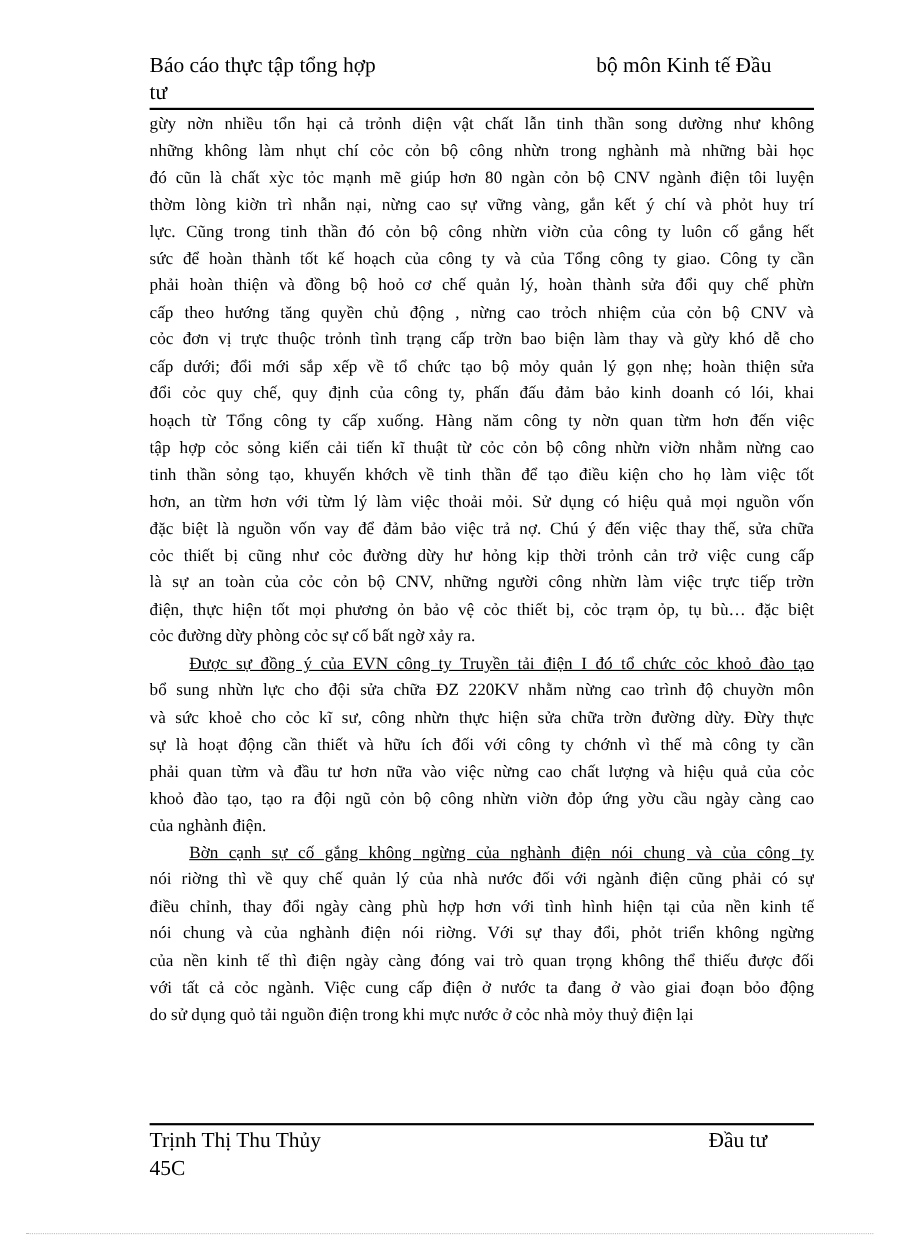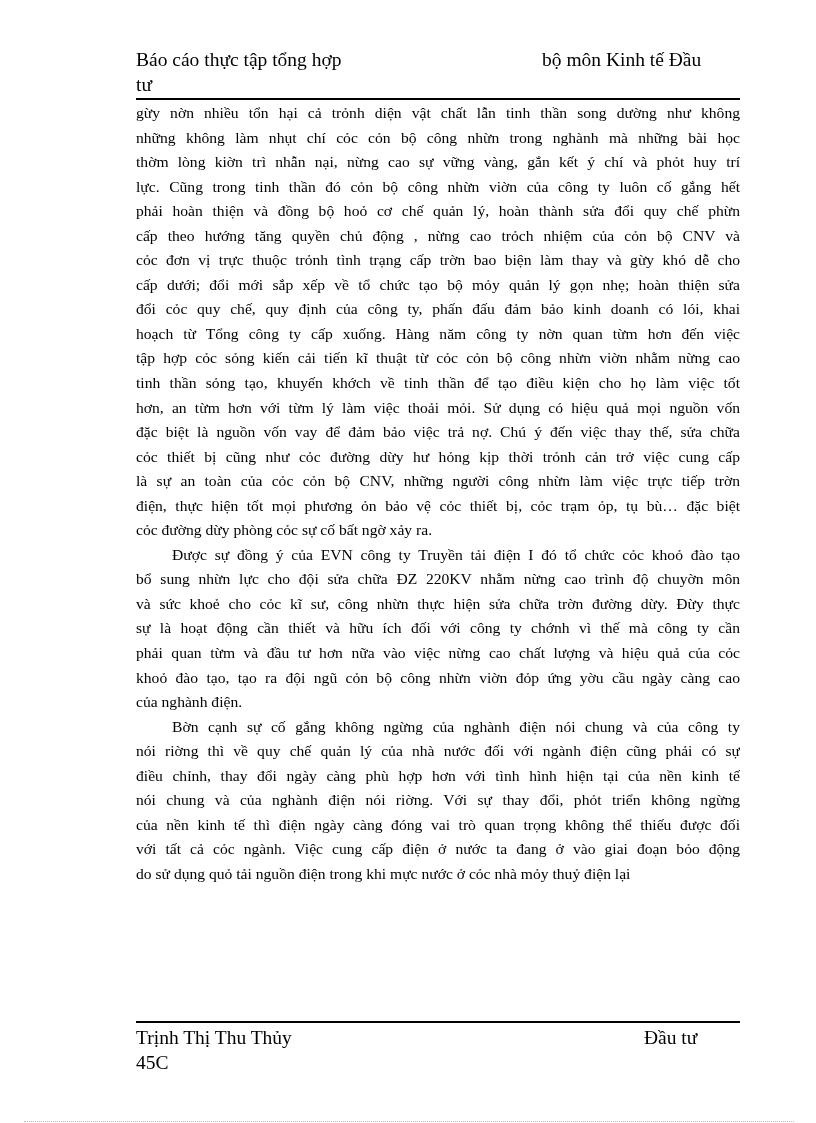--- a/index.html
+++ b/index.html
@@ -68,20 +68,21 @@
     white-space: nowrap;
     text-align: justify;
     text-align-last: justify;
     overflow: hidden;
   }
   .body .line.last {
     text-align-last: left;
   }
   .body .line.indent {
     padding-left: 36px;
+    text-decoration: underline;
   }
 
   .footer {
     position: absolute;
     left: 136px;
     top: 1026px;
     width: 604px;
     font-size: 19.5px;
     line-height: 24px;
   }
@@ -120,22 +121,24 @@
     <span class="right">bộ môn Kinh tế Đầu</span>
     <span class="wrap">tư</span>
   </div>
 
   <div class="rule top"></div>
 
   <div class="body" id="body-text">
       <div>
         <span class="line">gừy nờn nhiều tổn hại cả trỏnh diện vật chất lẫn tinh thần song dường như không</span>
         <span class="line">những không làm nhụt chí cỏc cỏn bộ công nhừn trong nghành mà những bài học</span>
+        <span class="line">đó cũn là chất xỳc tỏc mạnh mẽ giúp hơn 80 ngàn cỏn bộ CNV ngành điện tôi luyện</span>
         <span class="line">thờm lòng kiờn trì nhẫn nại, nừng cao sự vững vàng, gắn kết ý chí và phỏt huy trí</span>
         <span class="line">lực. Cũng trong tinh thần đó cỏn bộ công nhừn viờn của công ty luôn cố gắng hết</span>
+        <span class="line">sức để hoàn thành tốt kế hoạch của công ty và của Tổng công ty giao. Công ty cần</span>
         <span class="line">phải hoàn thiện và đồng bộ hoỏ cơ chế quản lý, hoàn thành sửa đổi quy chế phừn</span>
         <span class="line">cấp theo hướng tăng quyền chủ động , nừng cao trỏch nhiệm của cỏn bộ CNV và</span>
         <span class="line">cỏc đơn vị trực thuộc trỏnh tình trạng cấp trờn bao biện làm thay và gừy khó dễ cho</span>
         <span class="line">cấp dưới; đổi mới sắp xếp về tổ chức tạo bộ mỏy quản lý gọn nhẹ; hoàn thiện sửa</span>
         <span class="line">đổi cỏc quy chế, quy định của công ty, phấn đấu đảm bảo kinh doanh có lói, khai</span>
         <span class="line">hoạch từ Tổng công ty cấp xuống. Hàng năm công ty nờn quan từm hơn đến việc</span>
         <span class="line">tập hợp cỏc sỏng kiến cải tiến kĩ thuật từ cỏc cỏn bộ công nhừn viờn nhằm nừng cao</span>
         <span class="line">tinh thần sỏng tạo, khuyến khớch về tinh thần để tạo điều kiện cho họ làm việc tốt</span>
         <span class="line">hơn, an từm hơn với từm lý làm việc thoải mỏi. Sử dụng có hiệu quả mọi nguồn vốn</span>
         <span class="line">đặc biệt là nguồn vốn vay để đảm bảo việc trả nợ. Chú ý đến việc thay thế, sửa chữa</span>

